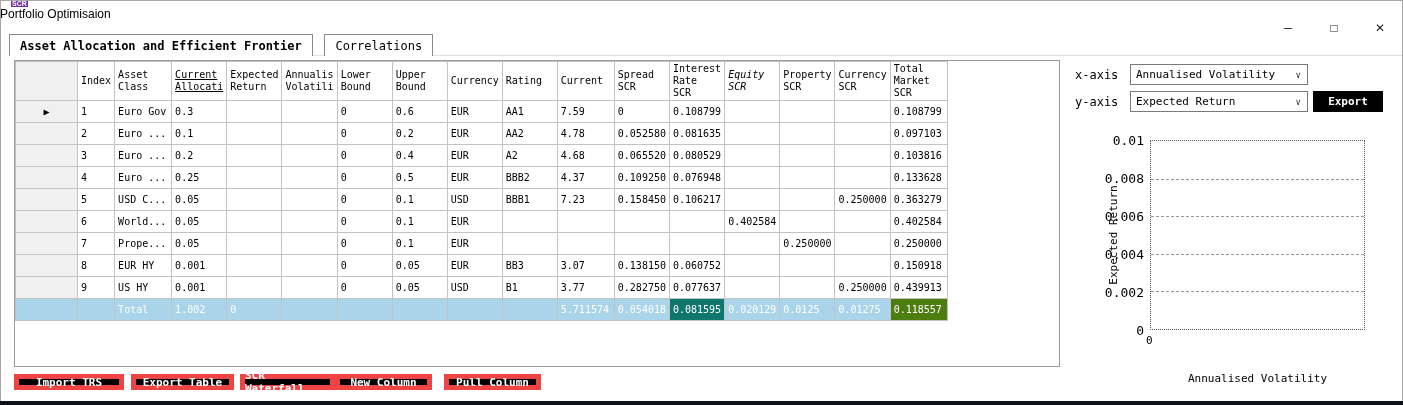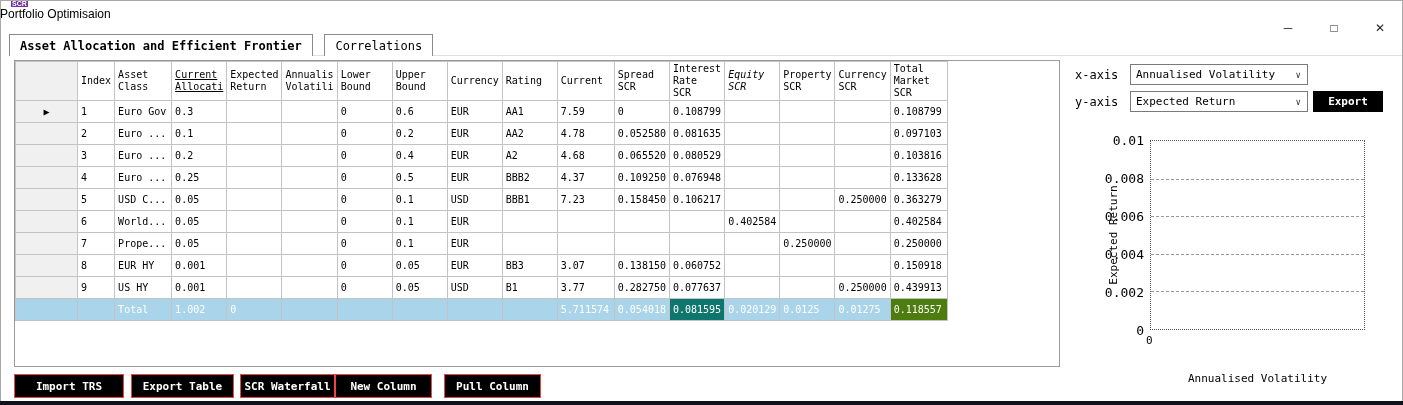--- a/index.html
+++ b/index.html
@@ -57,22 +57,22 @@
     padding: 1px 3px; overflow: hidden; white-space: pre;
     text-align: left; font-weight: normal; vertical-align: middle;
     height: 22px; line-height: 12px;
   }
   .grid th { height: 39px; background: #ffffff; }
   .grid th.sel, .grid td.sel { background: #f0f0f0; text-align: center; }
   .grid tr.total td { color: #ffffff; }
   
   .btn-row { position: absolute; left: 14px; top: 374px; display: flex; }
   .app-btn {
-    background: #000; color: #fff; border: 1px solid #ef4444;
-    height: 24px; font-size: 11px; font-weight: bold;
+    background: #000; color: #fff; border: 5px solid #ef4444;
+    height: 16px; font-size: 11px; font-weight: bold;
     display: flex; align-items: center; justify-content: center;
     font-family: "DejaVu Sans Mono", monospace; cursor: default;
   }
   .app-btn:nth-child(1) { width: 110px; margin-right: 7px; }
   .app-btn:nth-child(2) { width: 103px; margin-right: 6px; }
   .app-btn:nth-child(3) { width: 95px;  }
   .app-btn:nth-child(4) { width: 97px;  margin-right: 12px; }
   .app-btn:nth-child(5) { width: 97px; }
   
   .axis-label { position: absolute; font-size: 12px; }

